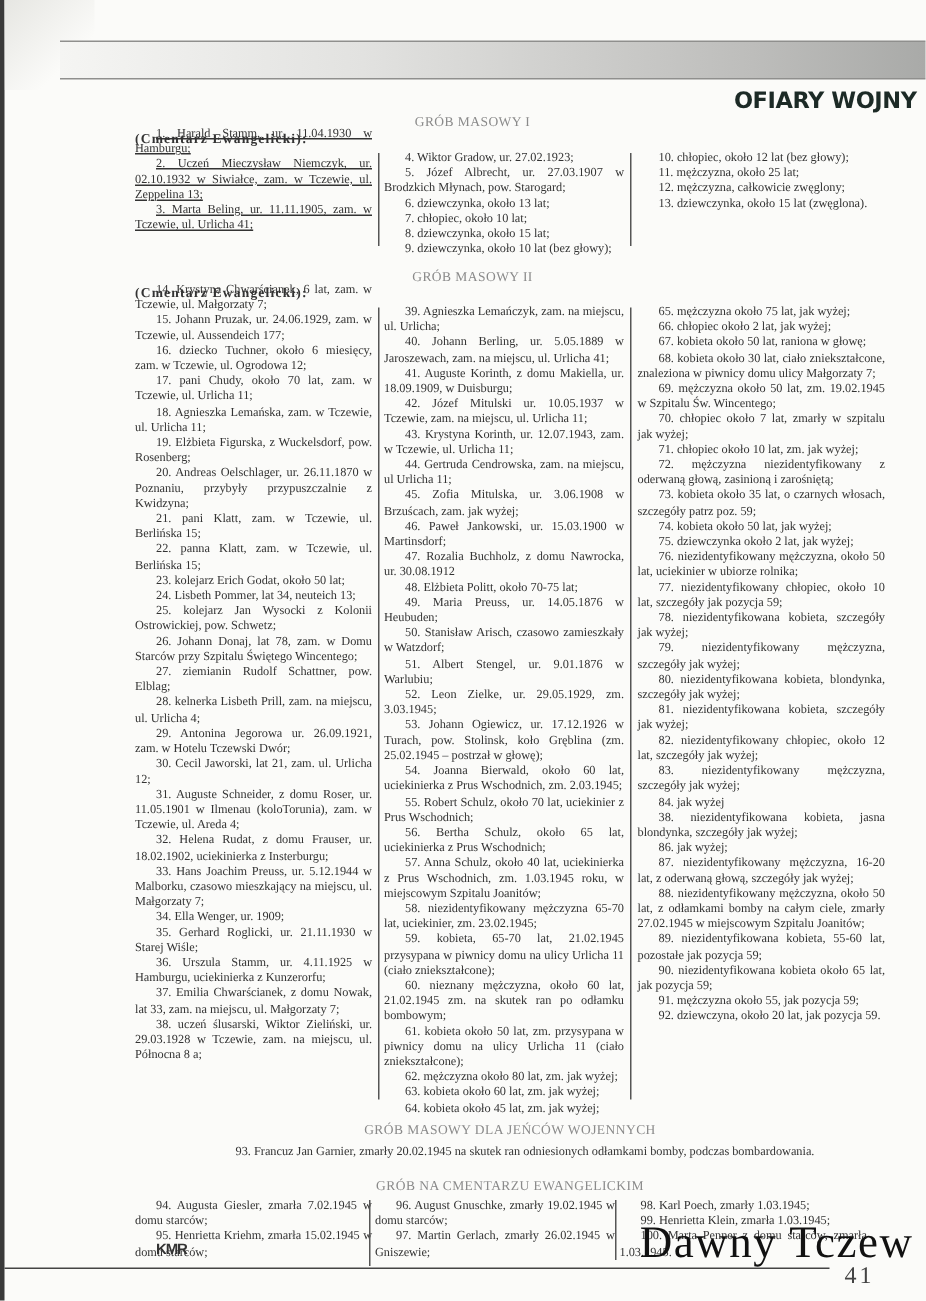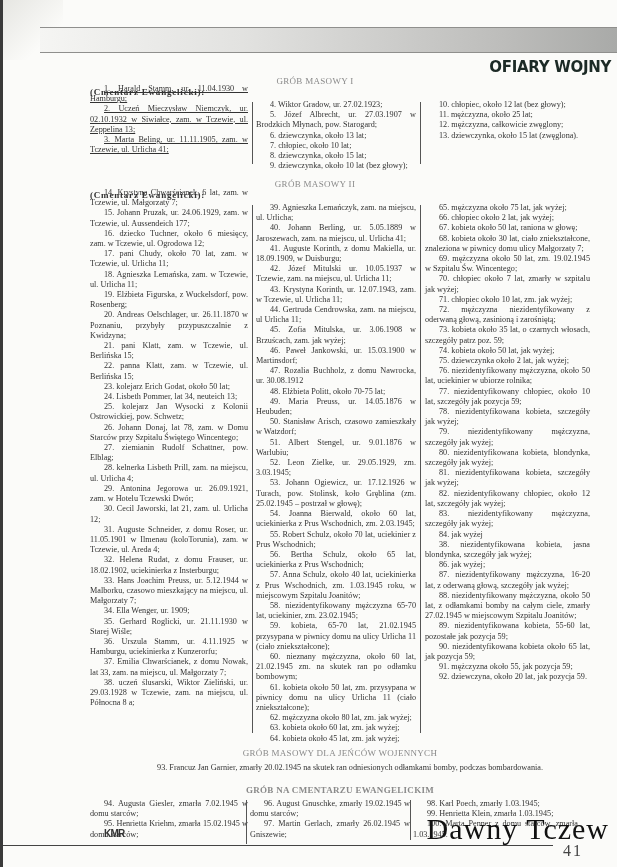--- a/index.html
+++ b/index.html
@@ -187,21 +187,21 @@
   <p>88. niezidentyfikowany mężczyzna, około 50 lat, z odłamkami bomby na całym ciele, zmarły 27.02.1945 w miejscowym Szpitalu Joanitów;</p>
   <p>89. niezidentyfikowana kobieta, 55-60 lat, pozostałe jak pozycja 59;</p>
   <p>90. niezidentyfikowana kobieta około 65 lat, jak pozycja 59;</p>
   <p>91. mężczyzna około 55, jak pozycja 59;</p>
   <p>92. dziewczyna, około 20 lat, jak pozycja 59.</p>
 </div>
 
 <div class="section-title" style="top:748px;left:80px;width:520px;">GRÓB MASOWY DLA JEŃCÓW WOJENNYCH</div>
 <div class="fullline" style="top:763px;">93. Francuz Jan Garnier, zmarły 20.02.1945 na skutek ran odniesionych odłamkami bomby, podczas bombardowania.</div>
 
-<div class="section-title" style="top:785px;left:80px;width:520px;font-weight:bold;">GRÓB NA CMENTARZU EWANGELICKIM</div>
+<div class="section-title" style="top:785px;left:80px;width:520px;">GRÓB NA CMENTARZU EWANGELICKIM</div>
 
 <div class="col" style="left:90px;top:799px;width:158px;">
   <p>94. Augusta Giesler, zmarła 7.02.1945 w domu starców;</p>
   <p>95. Henrietta Kriehm, zmarła 15.02.1945 w domu starców;</p>
 </div>
 <div class="vrule" style="left:246px;top:800px;height:44px;"></div>
 <div class="col" style="left:250px;top:799px;width:160px;">
   <p>96. August Gnuschke, zmarły 19.02.1945 w domu starców;</p>
   <p>97. Martin Gerlach, zmarły 26.02.1945 w Gniszewie;</p>
 </div>

